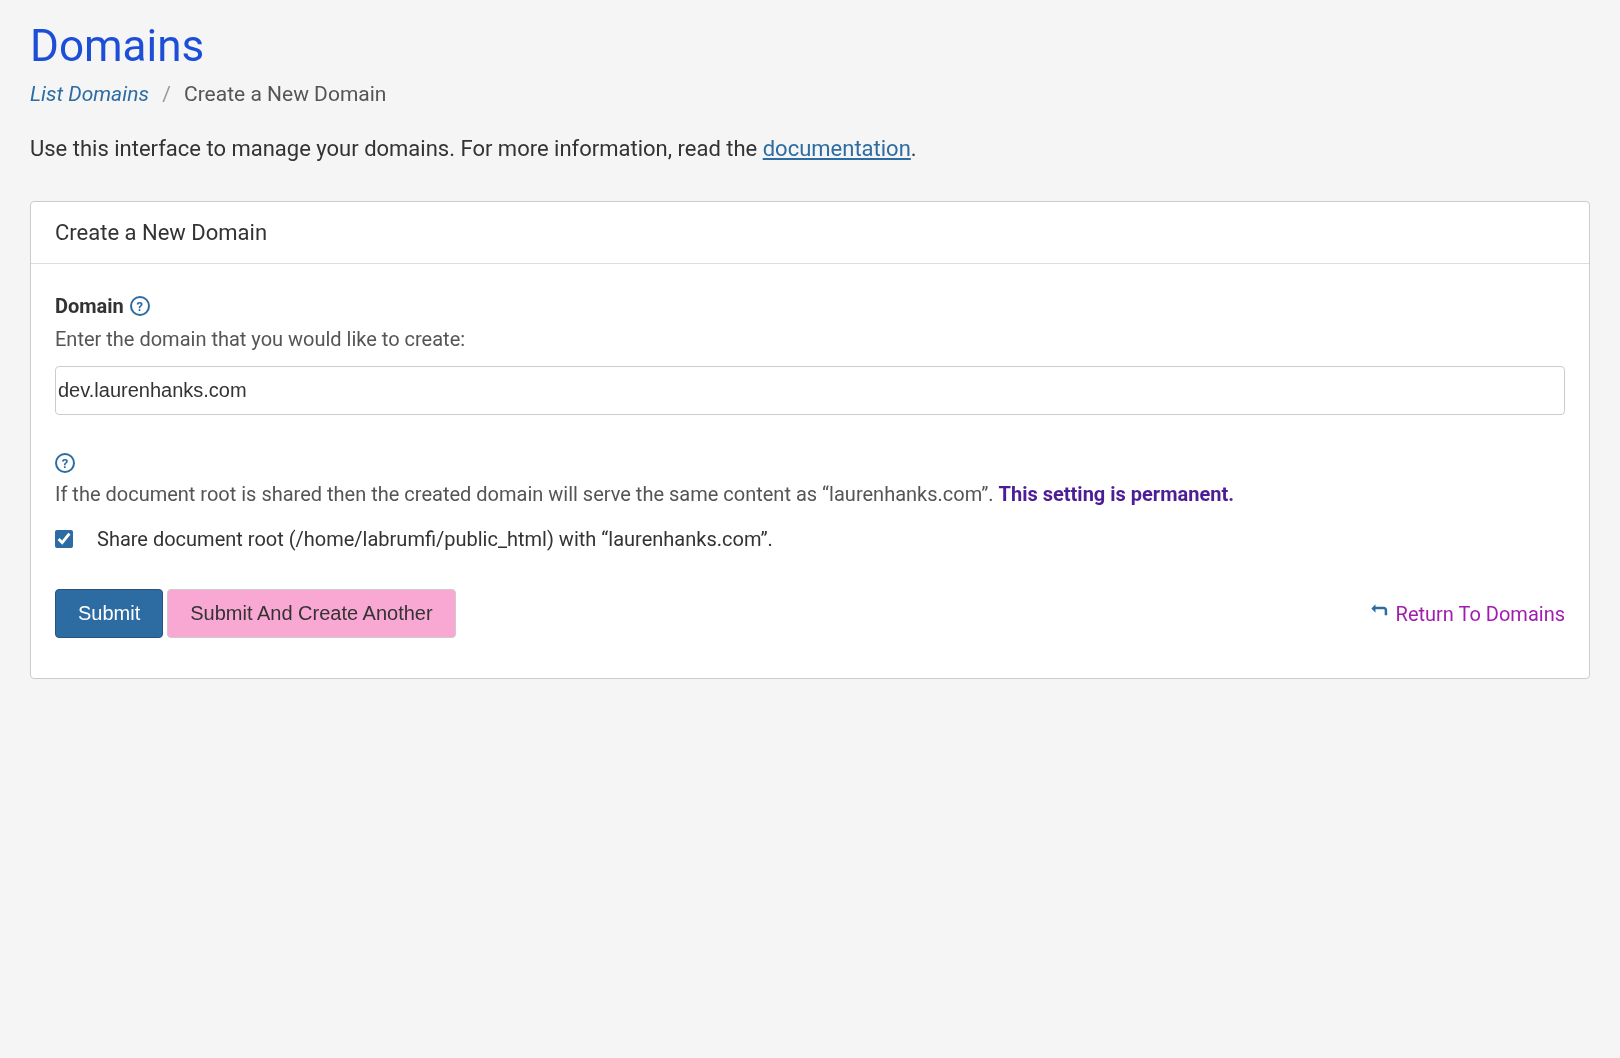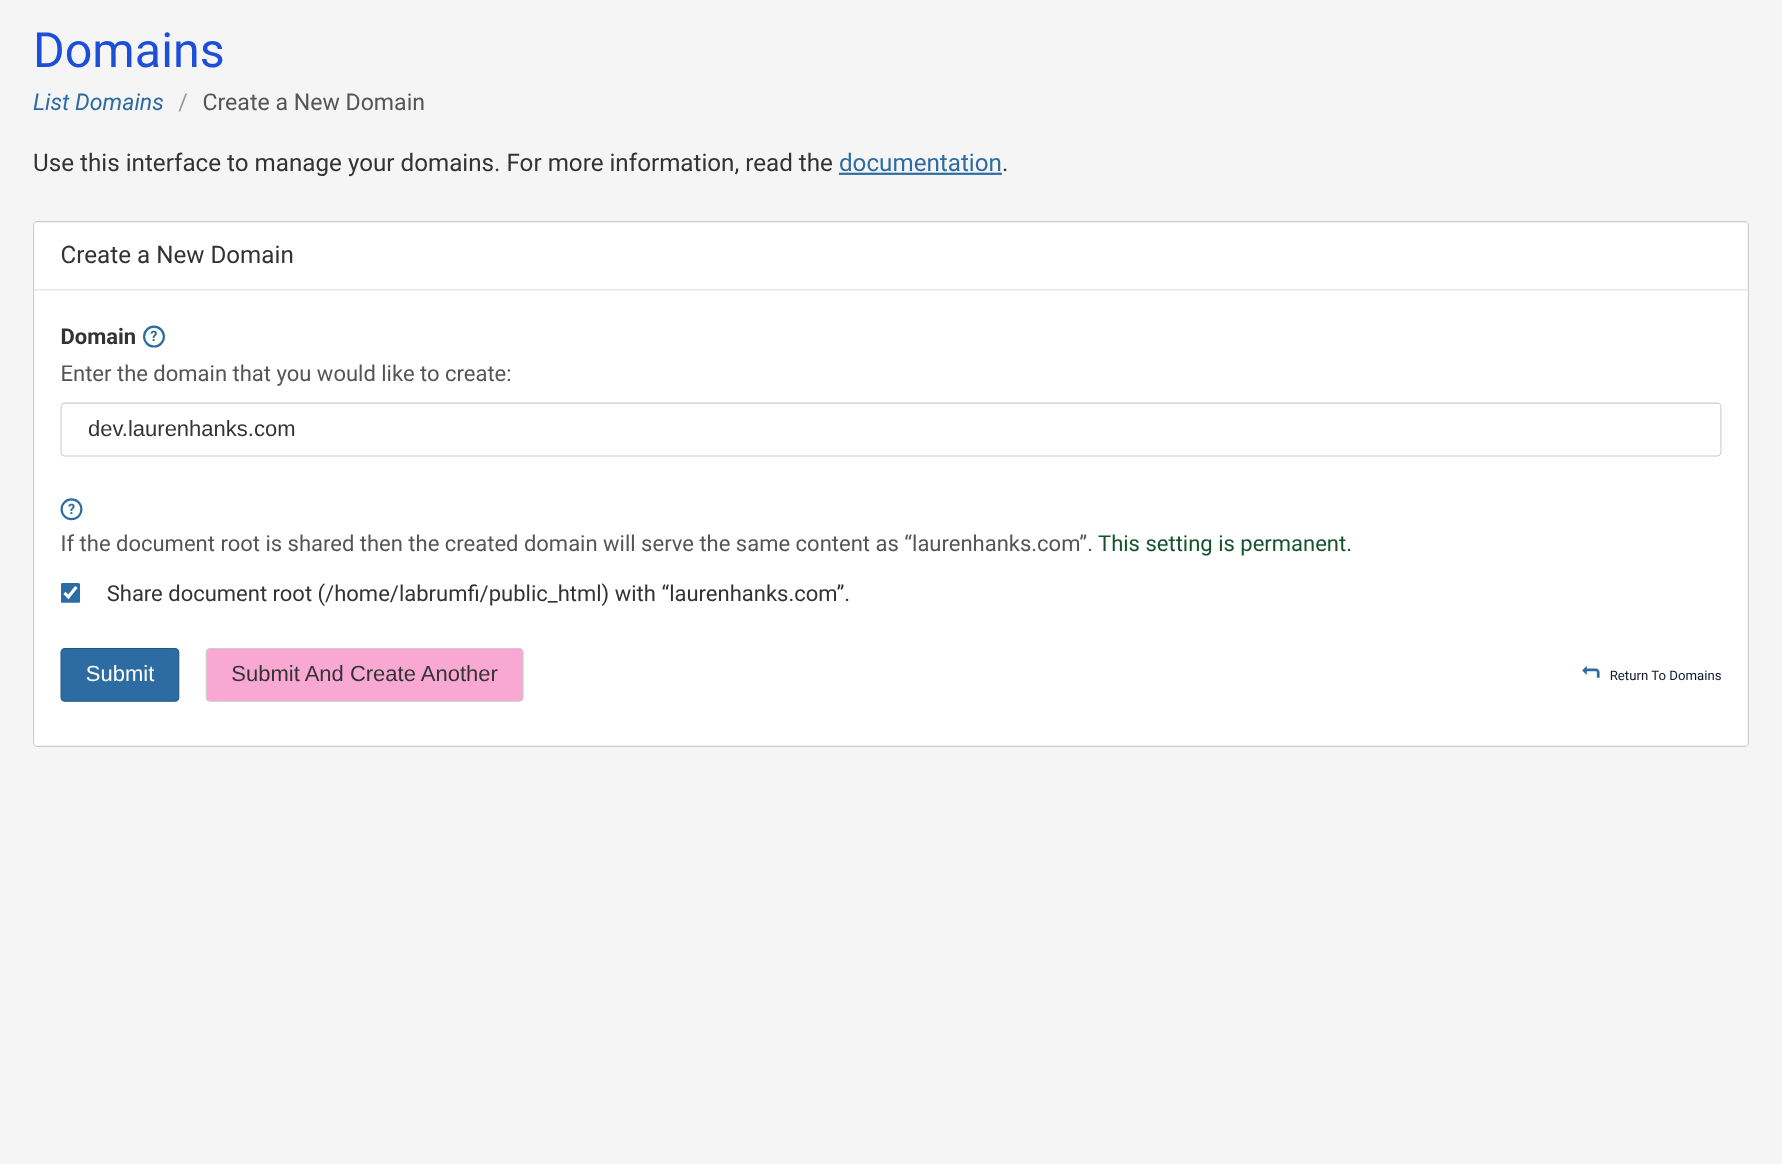--- a/index.html
+++ b/index.html
@@ -82,26 +82,26 @@
       font-weight: 700;
       cursor: pointer;
     }
     .field-hint {
       font-size: 20px;
       color: #555;
       margin-bottom: 12px;
       line-height: 1.5;
     }
     .field-hint strong {
-      font-weight: 400;
-      color: #14532d;
+      font-weight: 700;
+      color: #4c1d95;
     }
     .text-input {
       width: 100%;
-      padding: 12px 24px;
+      padding: 12px 2px;
       font-size: 20px;
       border: 1px solid #ccc;
       border-radius: 4px;
       background: #fff;
       color: #333;
     }
     .checkbox-row {
       display: flex;
       align-items: center;
       gap: 24px;
@@ -116,40 +116,40 @@
       cursor: pointer;
     }
     .actions-row {
       display: flex;
       align-items: center;
       justify-content: space-between;
       margin-top: 30px;
     }
     .actions-left {
       display: flex;
-      gap: 24px;
+      gap: 4px;
       align-items: flex-end;
     }
     .btn {
       padding: 12px 22px;
       font-size: 20px;
       border-radius: 4px;
       cursor: pointer;
       border: 1px solid #ccc;
       background: #f9a8d4;
       color: #333;
     }
     .btn-primary {
       background: #2d6ca2;
       color: #fff;
       border-color: #25547d;
     }
     .return-link {
-      color: #0f172a;
-      font-size: 12px;
+      color: #a21caf;
+      font-size: 20px;
       text-decoration: none;
       display: inline-flex;
       align-items: center;
       gap: 8px;
     }
     .return-icon {
       display: inline-block;
     }
   </style>
 </head>

